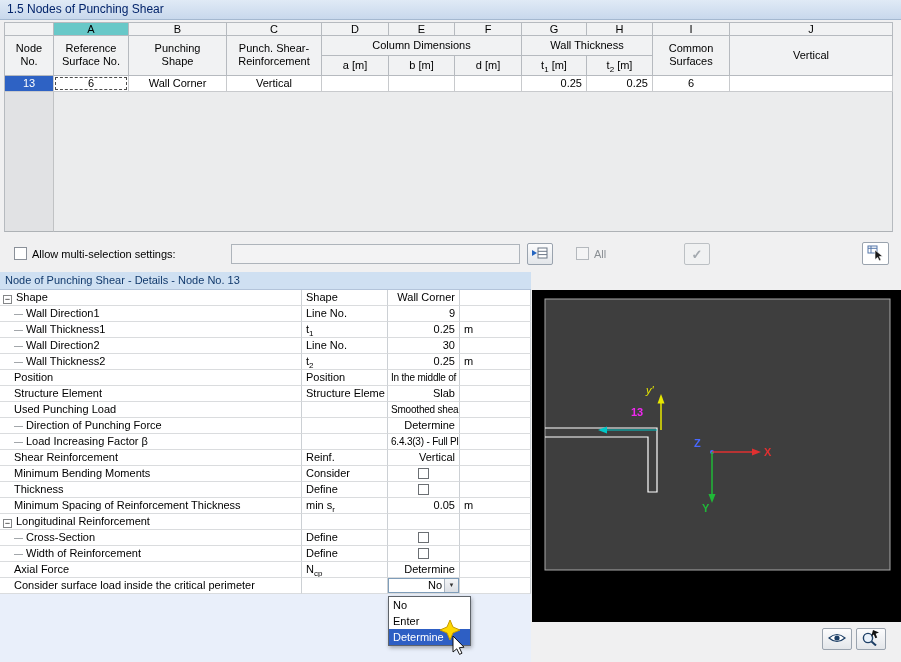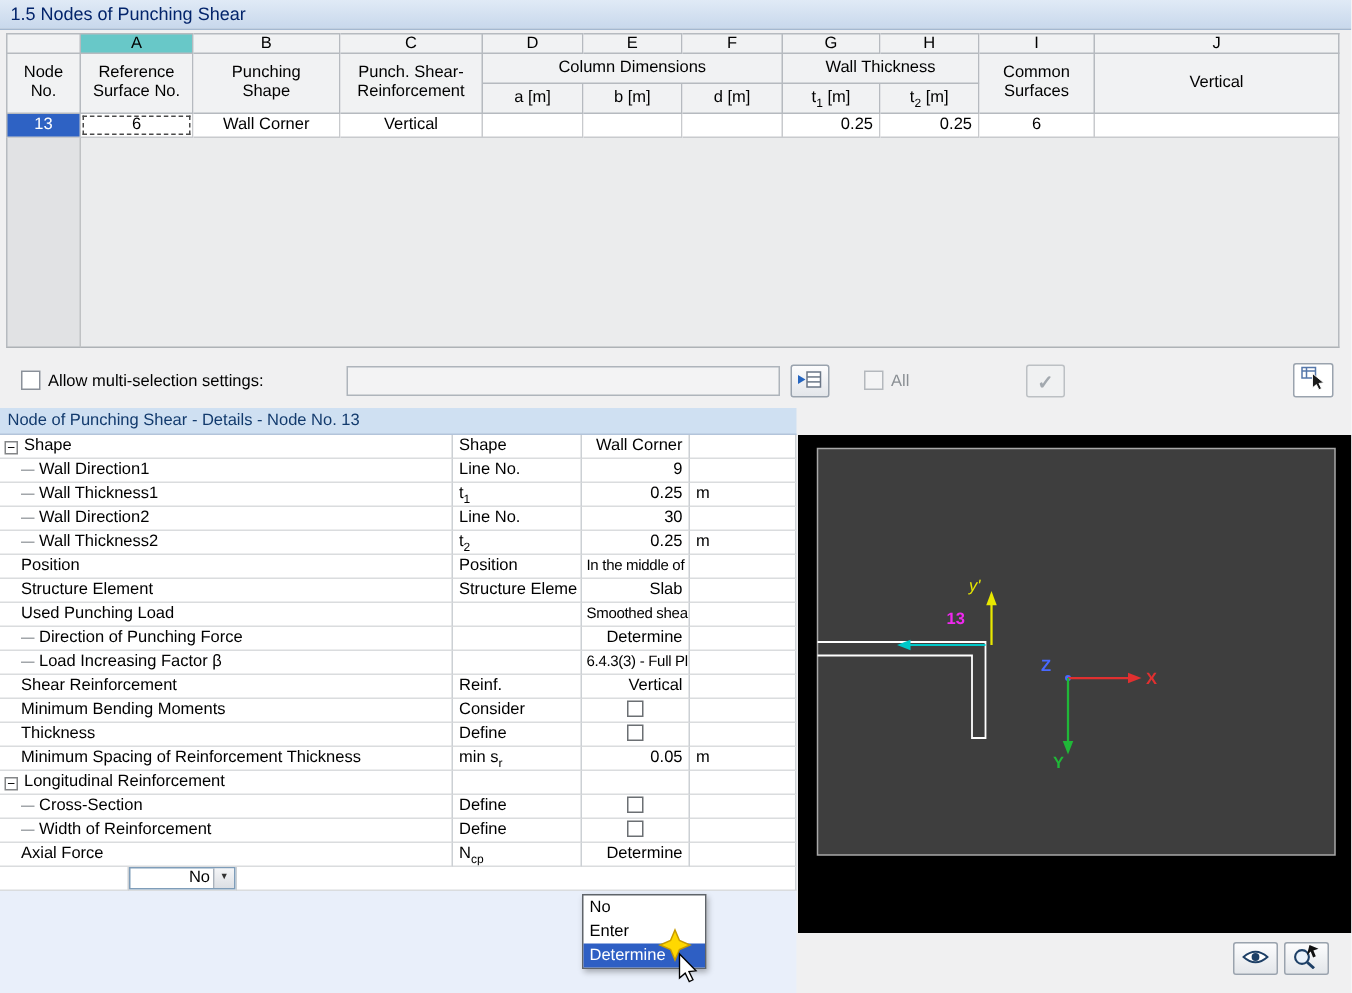--- a/index.html
+++ b/index.html
@@ -275,20 +275,21 @@
     </div>
 
     <div class="drow" style="top:272px">
       <div class="dl"><span>Axial Force</span></div>
       <div class="dp"><span>N</span><sub>cp</sub></div>
       <div class="dv">Determine</div>
       <div class="du"></div>
     </div>
 
     <div class="drow" style="top:288px">
+      <div class="dl"><span>Consider surface load inside the critical perimeter</span></div>
       <div class="dp"></div>
       <div class="dv cmb">
         <div class="combo">
           <span class="combo-text">No</span>
           <span class="combo-btn">▼</span>
         </div>
       </div>
       <div class="du"></div>
     </div>
 

